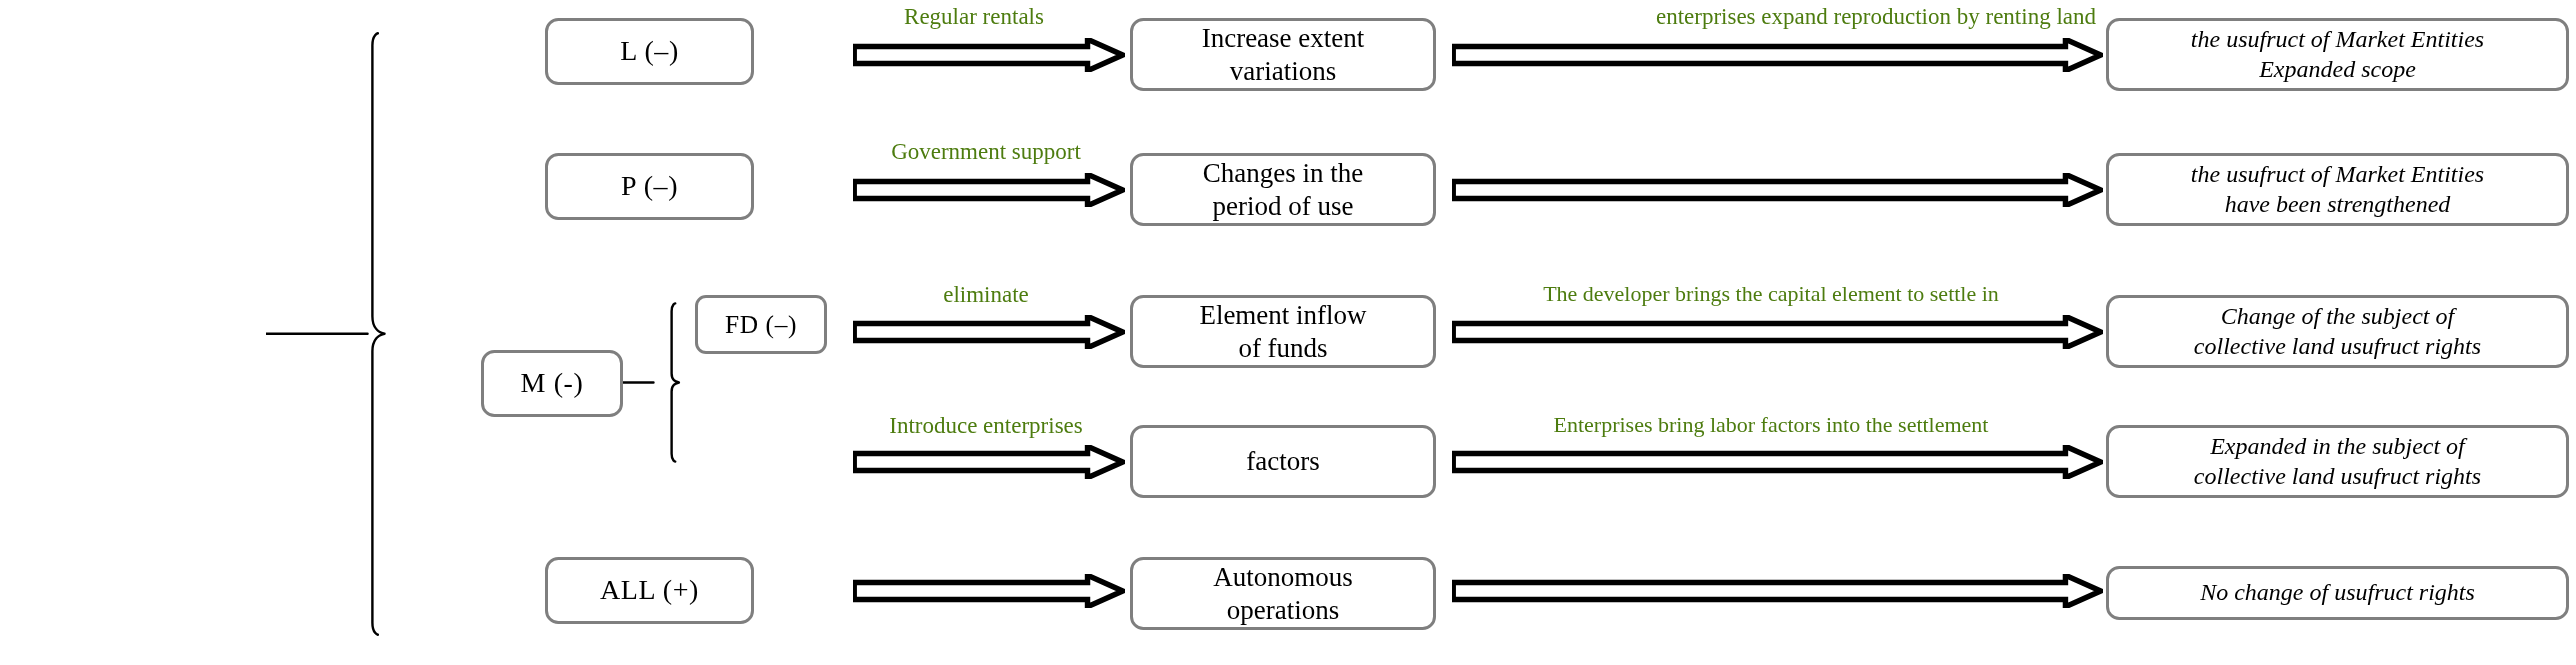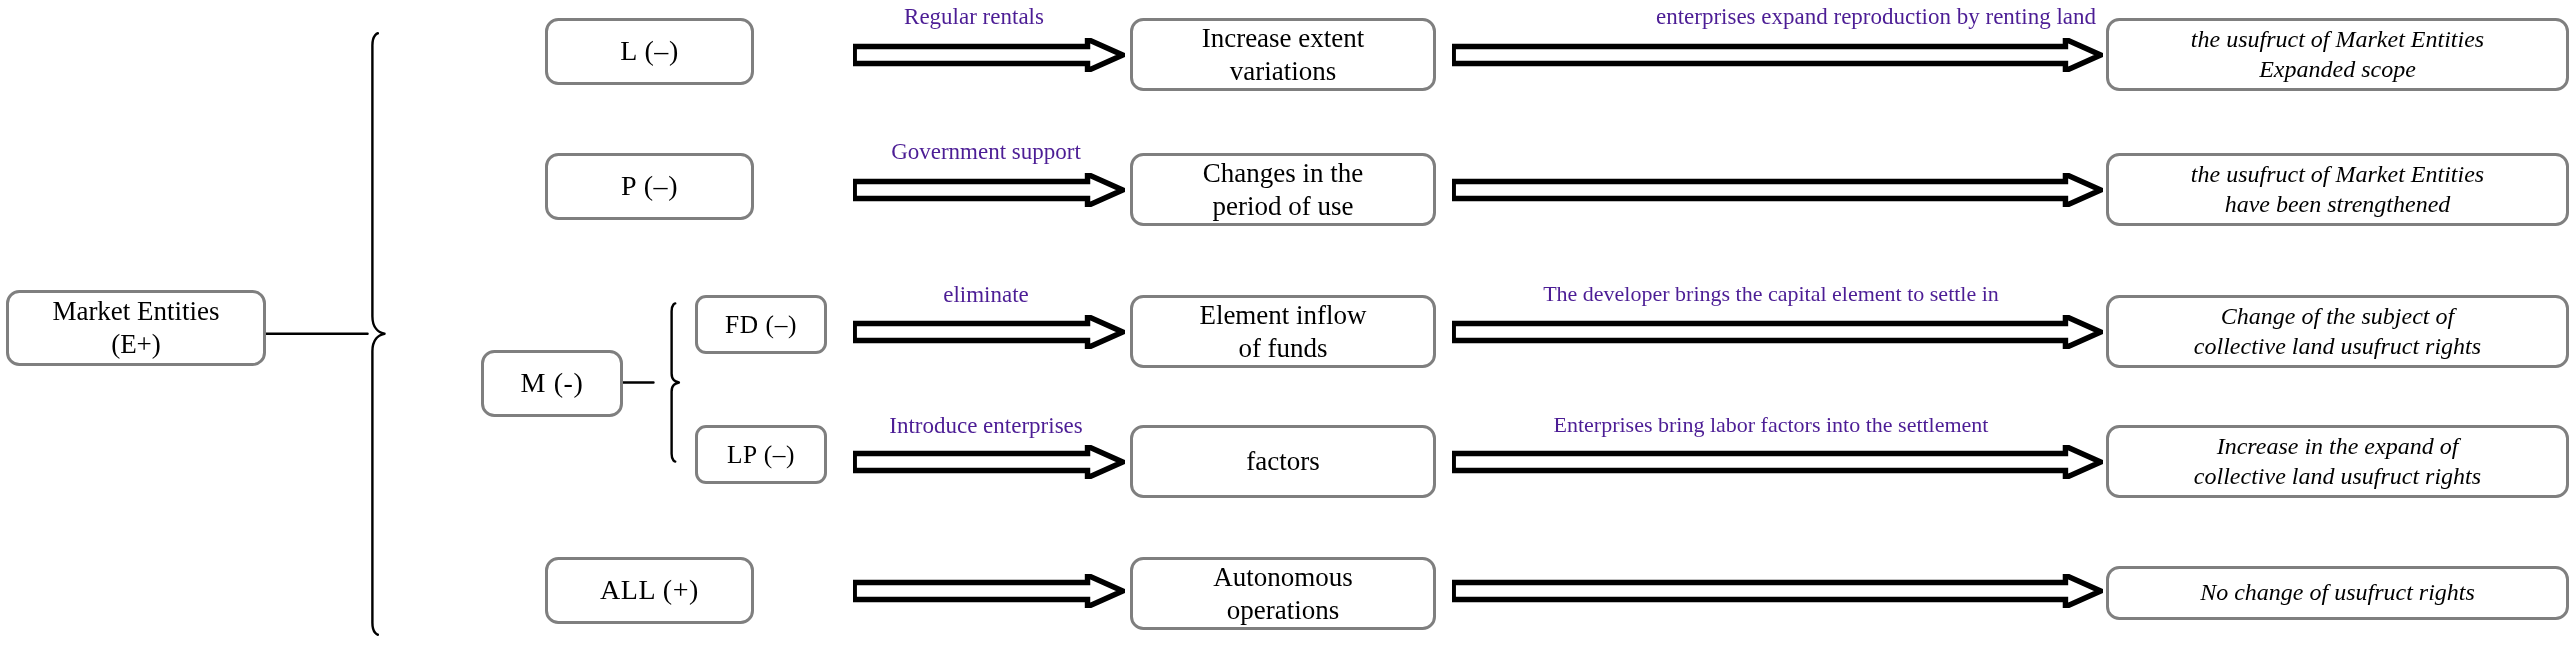--- a/index.html
+++ b/index.html
@@ -35,43 +35,37 @@
   .endnode{font-size:24px;font-style:italic;}
 
   
   .arrow{position:absolute;}
   .arrow svg{display:block;}
 
   
   .alabel{
     position:absolute;
     font-family:"Liberation Serif",serif;
-    color:#4c1d95;
+    color:#4d7c0f;
     white-space:nowrap;
     text-align:center;
     font-size:23px;
     line-height:1;
   }
   .alabel.small{font-size:22px;}
 
   
   .brace{position:absolute;}
   .brace svg{display:block;}
 </style>
 </head>
 <body>
 
 <div id="stage">
 
-  <div class="node root" style="left:6px;top:290px;width:260px;height:76px;">
-    <span>
-        <span>Market Entities</span>
-        <span>(E+)</span>
-      </span>
-  </div>
 
   <div class="brace" style="left:266px;top:27px;width:133px;height:614px;">
     <svg width="133" height="614" viewBox="0 0 220 1015">
       <path d="M0,507 L168,507
                M185,10 C185,10 176,12 176,30
                L176,478 C176,497 186,505 196,507
                C186,509 176,517 176,536
                L176,985 C176,1003 185,1005 185,1005" fill="none" stroke="#000000" stroke-width="4" stroke-linecap="round" stroke-linejoin="round"></path>
     </svg>
   </div>
@@ -95,23 +89,20 @@
                L80,120 C80,131 86,133 92,135
                C86,137 80,139 80,150
                L80,253 C80,265 86,266 86,266" fill="none" stroke="#000000" stroke-width="4" stroke-linecap="round" stroke-linejoin="round"></path>
     </svg>
   </div>
 
   <div class="node subfactor" style="left:695px;top:295px;width:132px;height:59px;">
     <span>FD  (–)</span>
   </div>
 
-  <div class="node subfactor" style="left:695px;top:425px;width:132px;height:59px;">
-    <span>LP  (–)</span>
-  </div>
 
   <div class="node factor" style="left:545px;top:557px;width:209px;height:67px;">
     <span>ALL  (+)</span>
   </div>
 
   <div class="alabel" style="left:862px;top:4.8px;width:224px;">
     <span>Regular rentals</span>
   </div>
   <div class="arrow" style="left:853px;top:38px;width:272px;height:34px;">
     <svg width="272" height="34" viewBox="0 0 450 56">
@@ -222,21 +213,21 @@
     <span>Enterprises bring labor factors into the settlement</span>
   </div>
   <div class="arrow" style="left:1452px;top:445px;width:651px;height:34px;">
     <svg width="651" height="34" viewBox="0 0 1075 56">
       <path d="M2,14 L1013,14 L1013,2 L1071,28 L1013,54 L1013,42 L2,42 Z" fill="#ffffff" stroke="#000000" stroke-width="9" stroke-linejoin="miter"></path>
     </svg>
   </div>
 
   <div class="node endnode" style="left:2106px;top:425px;width:463px;height:73px;">
     <span>
-        <span>Increase in the expand of</span>
+        <span>Expanded in the subject of</span>
         <span>collective land usufruct rights</span>
       </span>
   </div>
 
   <div class="arrow" style="left:853px;top:574px;width:272px;height:34px;">
     <svg width="272" height="34" viewBox="0 0 450 56">
       <path d="M2,14 L388,14 L388,2 L446,28 L388,54 L388,42 L2,42 Z" fill="#ffffff" stroke="#000000" stroke-width="9" stroke-linejoin="miter"></path>
     </svg>
   </div>
 

